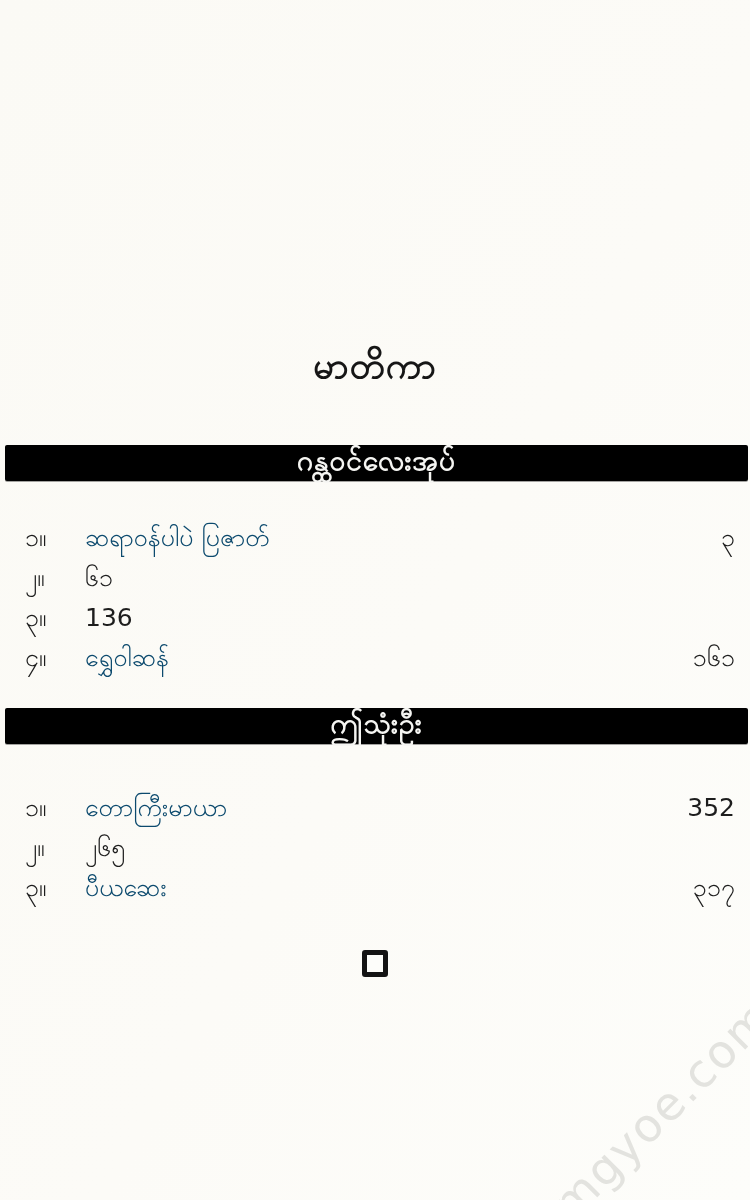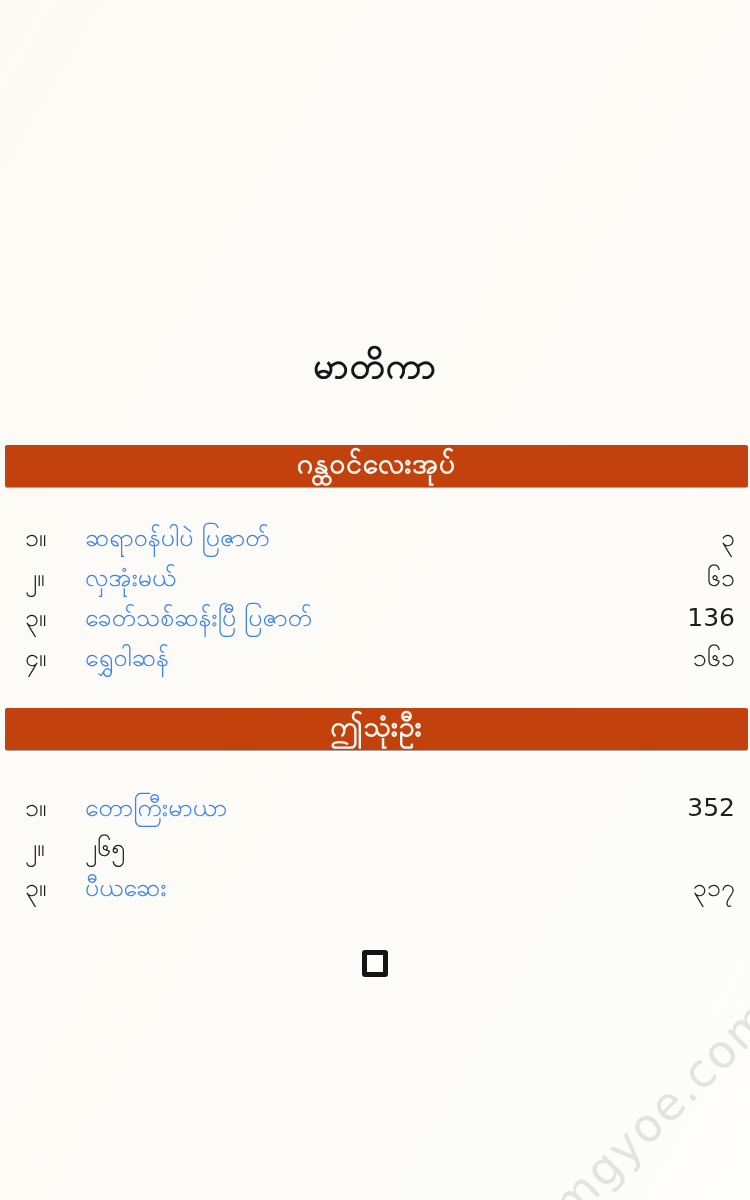--- a/index.html
+++ b/index.html
@@ -27,22 +27,22 @@
     text-align: center;
     font-size: 36px;
     font-weight: bold;
     letter-spacing: 1px;
     color: #161616;
   }
   .section-banner {
     position: absolute;
     left: 5px;
     right: 2px;
-    height: 42px;
-    background: #c2410c;
+    height: 36px;
+    background: #000000;
     border-radius: 2px;
     box-shadow: 0 1px 0 rgba(0,0,0,0.35);
     display: flex;
     align-items: center;
     justify-content: center;
   }
   .section-banner .banner-label {
     color: #f5f5f2;
     font-size: 28px;
     font-weight: bold;
@@ -66,21 +66,21 @@
     font-size: 25px;
     line-height: 40px;
   }
   .toc-row .num {
     width: 60px;
     flex: 0 0 60px;
     color: #1d1d1d;
   }
   .toc-row .title {
     flex: 1 1 auto;
-    color: #3b82f6;
+    color: #0c4a6e;
     white-space: nowrap;
     overflow: hidden;
   }
   .toc-row .pg {
     flex: 0 0 auto;
     text-align: right;
     color: #1d1d1d;
   }
   .end-mark {
     position: absolute;
@@ -119,26 +119,24 @@
   </div>
 
   <div class="toc-list" id="list-0">
       <div class="toc-row">
         <span class="num">၁။</span>
         <span class="title">ဆရာဝန်ပါပဲ ပြဇာတ်</span>
         <span class="pg">၃</span>
       </div>
       <div class="toc-row">
         <span class="num">၂။</span>
-        <span class="title">လှအုံးမယ်</span>
         <span class="pg">၆၁</span>
       </div>
       <div class="toc-row">
         <span class="num">၃။</span>
-        <span class="title">ခေတ်သစ်ဆန်းပြီ ပြဇာတ်</span>
         <span class="pg">136</span>
       </div>
       <div class="toc-row">
         <span class="num">၄။</span>
         <span class="title">ရွှေဝါဆန်</span>
         <span class="pg">၁၆၁</span>
       </div>
     </div>
 
   <div class="section-banner" id="banner-1">

